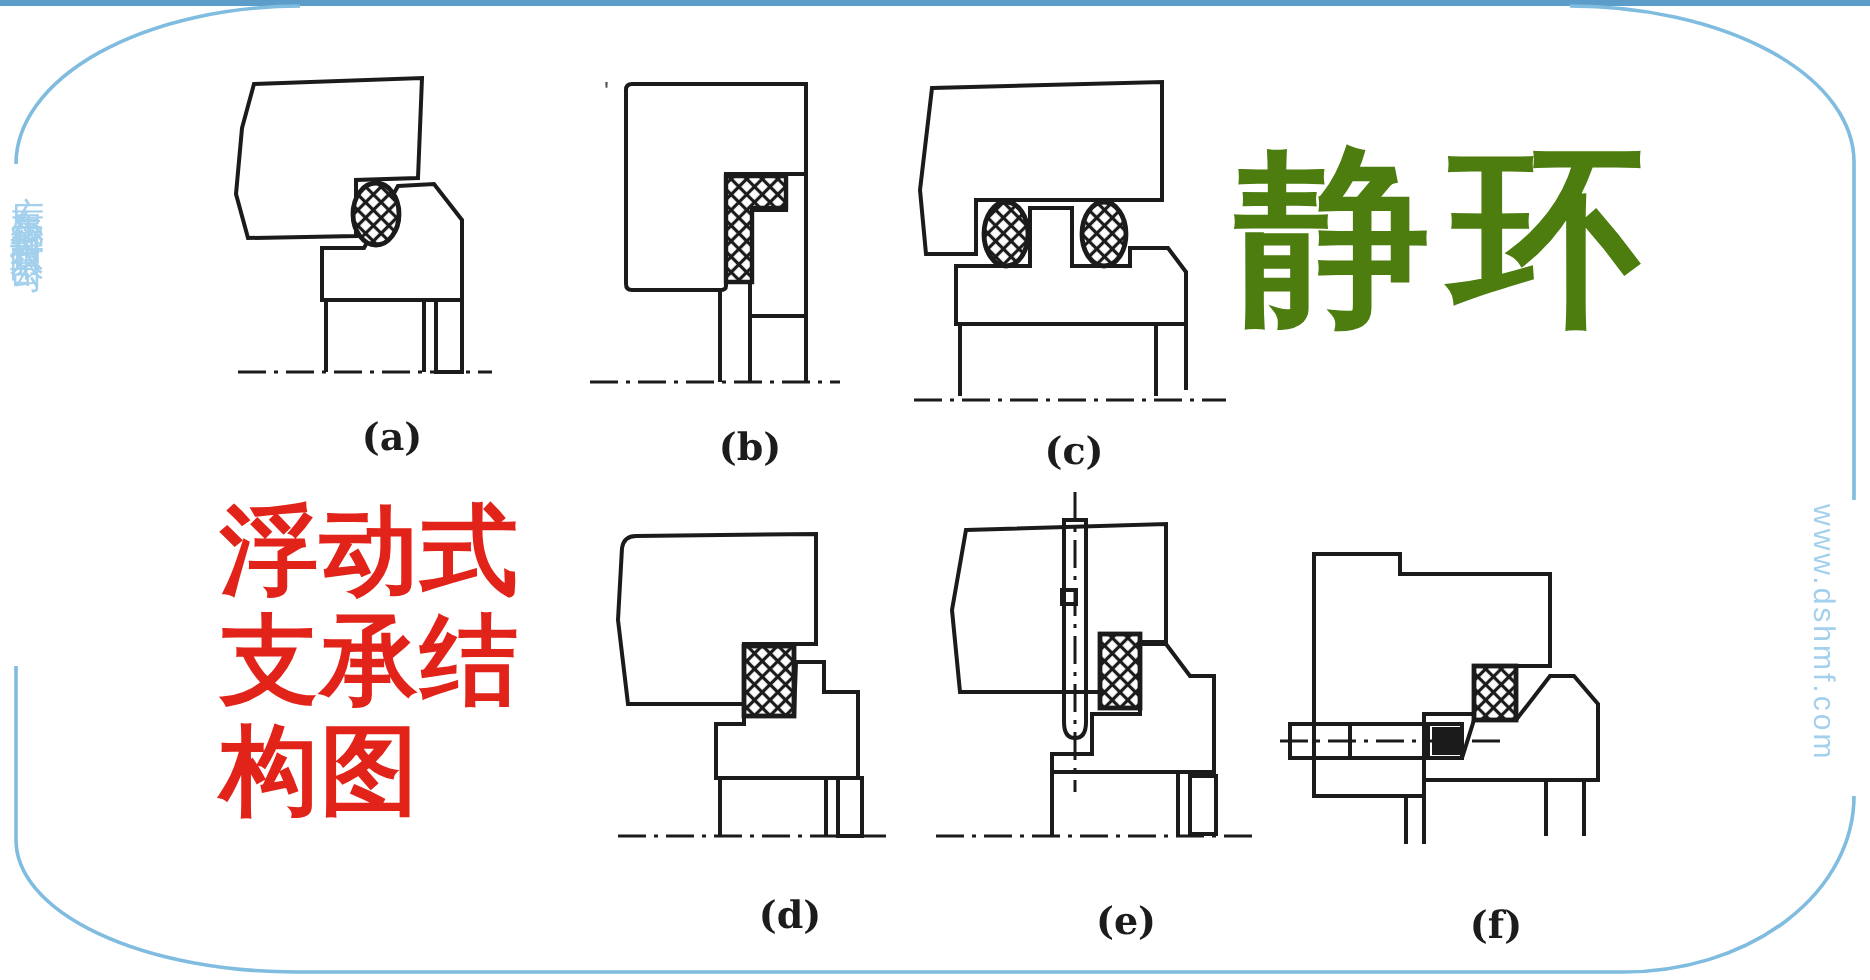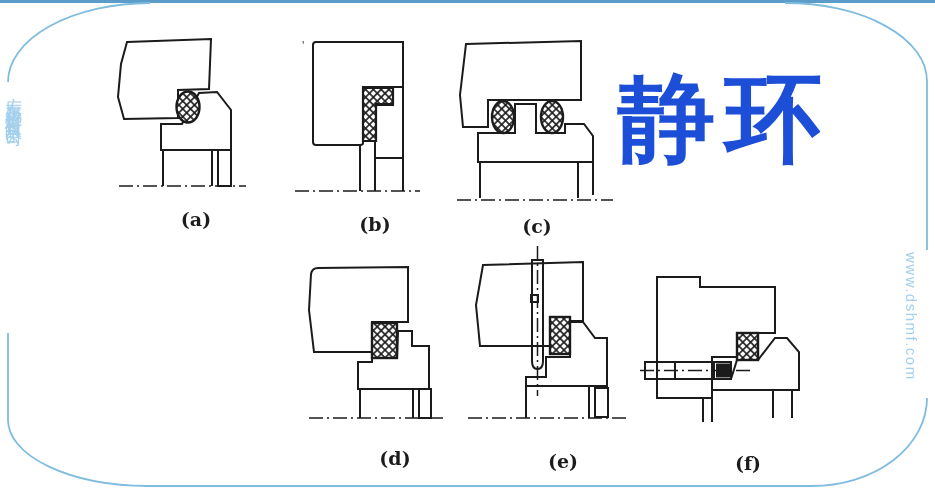--- a/index.html
+++ b/index.html
@@ -4,21 +4,21 @@
 <style>
   html,body{margin:0;padding:0;background:#fff;}
   .canvas{position:relative;width:935px;height:490px;background:#ffffff;overflow:hidden;
           font-family:"Liberation Sans",sans-serif;}
   svg{display:block;}
   .abs{position:absolute;}
   .frame-svg{left:0;top:0;}
   .fig{position:absolute;}
   .fig-label{position:absolute;width:60px;text-align:center;
              font-family:"DejaVu Serif",serif;font-weight:bold;font-size:19px;color:#1c1c1c;}
-  .red-big{position:absolute;left:618px;top:70px;color:#1d4ed8;font-weight:900;
+  .red-big{position:absolute;left:618px;top:70px;color:#4d7c0f;font-weight:900;
            font-size:97px;line-height:1;letter-spacing:10px;white-space:nowrap;}
   .red-caption{position:absolute;left:110px;top:249px;color:#e2231a;font-weight:900;
                font-size:49px;line-height:55px;letter-spacing:1px;}
   .vtext{position:absolute;writing-mode:vertical-rl;color:#a3d0ec;white-space:nowrap;}
   .company{left:2px;top:84px;font-size:17px;letter-spacing:3px;text-orientation:upright;}
   .website{left:903px;top:252px;font-size:15px;letter-spacing:1.5px;}
   .tick{position:absolute;left:302px;top:38px;color:#555;font-size:13px;}
   .ln{stroke:#1b1b1b;stroke-width:2;fill:none;}
   .cl{stroke:#1b1b1b;stroke-width:1.5;stroke-dasharray:14 4 2 4;fill:none;}
 </style>
@@ -54,20 +54,25 @@
       <path d="M812,486 A115,88 0 0 0 927,398"></path>
       <path d="M927,250 L927,81"></path>
       <path d="M927,81 A142,78 0 0 0 785,3"></path>
     </g>
   </svg>
 
   <div class="vtext company">广东东晟密封科技有限公司</div>
   <div class="vtext website">www.dshmf.com</div>
 
   <div class="red-big">静环</div>
+  <div class="red-caption">
+    <div>浮动式</div>
+    <div>支承结</div>
+    <div>构图</div>
+  </div>
   <div class="tick">'</div>
 
   <svg class="fig" style="left:110px;top:30px" width="145" height="170" viewBox="110 30 145 170">
     <path d="M127,42 L211,39 L209,89 L178,90 L178,118 L124,119 L118,97 L121,64 Z" fill="url(#hA)" class="ln"></path>
     <path d="M199,93 L217,92 L231,110 L231,150 L161,150 L161,124 L182,124 Z" fill="url(#hB)" class="ln"></path>
     <ellipse cx="188" cy="107" rx="11.5" ry="15.5" fill="url(#hX)" stroke="#1b1b1b" stroke-width="2.4"></ellipse>
     <path d="M163,150 L163,186 M212,150 L212,186" class="ln"></path>
     <rect x="218" y="150" width="13" height="36" fill="#fff" class="ln"></rect>
     <path d="M119,186 H246" class="cl"></path>
   </svg>

